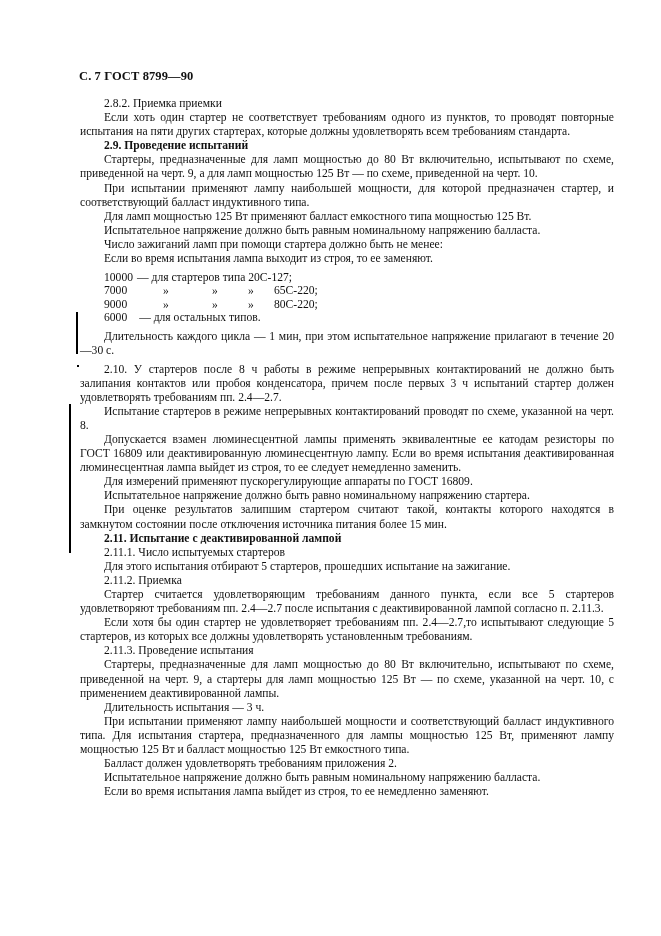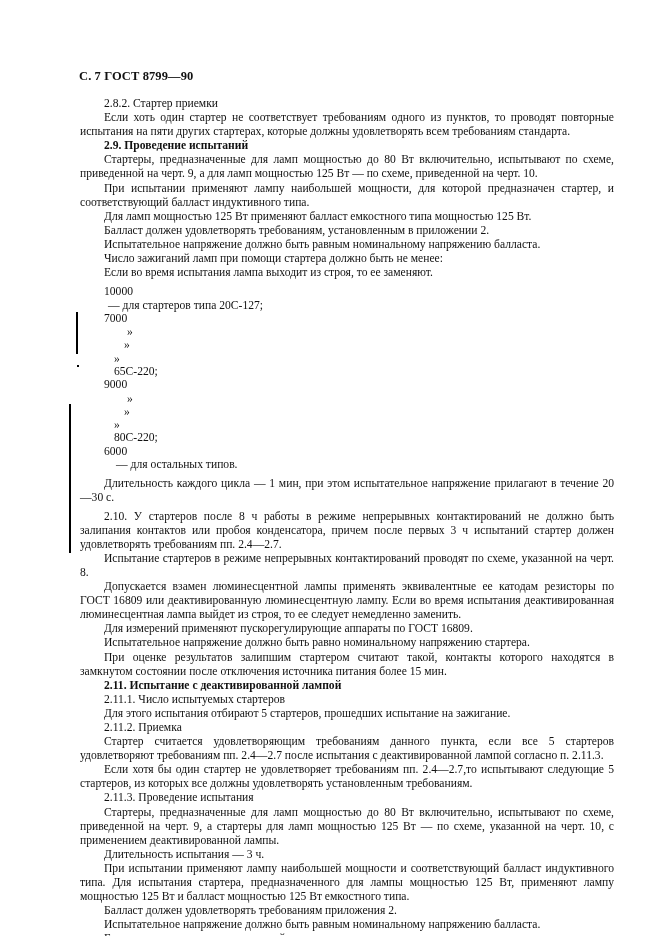--- a/index.html
+++ b/index.html
@@ -13,46 +13,45 @@
     position: absolute; left: 79px; top: 69px;
     font-weight: bold; font-size: 12.5px; letter-spacing: 0.1px;
   }
   .body {
     position: absolute; left: 80px; top: 97px; width: 534px;
     line-height: 14.1px;
   }
   .p { text-align: justify; text-align-last: left; margin: 0; text-indent: 24px; }
   .p.hd { font-weight: bold; }
   .list { margin: 5px 0 6px 0; }
-  .list-row { display: flex; line-height: 13.3px; padding-left: 24px; flex-direction: column; }
+  .list-row { display: flex; line-height: 13.3px; padding-left: 24px; }
   .list-row .num { width: 36px; }
   .list-row .c1 { width: 52px; text-align: center; }
   .list-row .c2 { width: 46px; text-align: center; }
   .list-row .c3 { width: 26px; text-align: center; }
   .gap { height: 4px; }
   .changebar { position: absolute; background: #000; }
 </style>
 </head>
 <body>
 
 <div class="page">
   <div class="header">С. 7 ГОСТ 8799—90</div>
 
   <div class="changebar" style="left:76px; top:312px; width:2px; height:42px;"></div>
   <div class="changebar" style="left:77px; top:365px; width:2px; height:2px;"></div>
   <div class="changebar" style="left:69px; top:404px; width:2px; height:149px;"></div>
 
   <div class="body">
-    <p class="p">2.8.2.  Стартер приемки</p>
+    <p class="p">2.8.2.  Приемка приемки</p>
     <p class="p">Если хоть один стартер не соответствует требованиям одного из пунктов, то проводят повторные испытания на пяти других стартерах, которые должны удовлетворять всем требованиям стандарта.</p>
     <p class="p hd">2.9.  Проведение испытаний</p>
     <p class="p">Стартеры, предназначенные для ламп мощностью до 80 Вт включительно, испытывают по схеме, приведенной на черт. 9, а для ламп мощностью 125 Вт — по схеме, приведенной на черт. 10.</p>
     <p class="p">При испытании применяют лампу наибольшей мощности, для которой предназначен стартер, и соответствующий балласт индуктивного типа.</p>
     <p class="p">Для ламп мощностью 125 Вт применяют балласт емкостного типа мощностью 125 Вт.</p>
-    <p class="p">Балласт должен удовлетворять требованиям, установленным в приложении 2.</p>
     <p class="p">Испытательное напряжение должно быть равным номинальному напряжению балласта.</p>
     <p class="p">Число зажиганий ламп при помощи стартера должно быть не менее:</p>
     <p class="p">Если во время испытания лампа выходит из строя, то ее заменяют.</p>
 
     <div class="list">
       <div class="list-row">
         <span>10000</span>
         <span style="margin-left:4px;">— для стартеров типа 20С-127;</span>
       </div>
       <div class="list-row">

